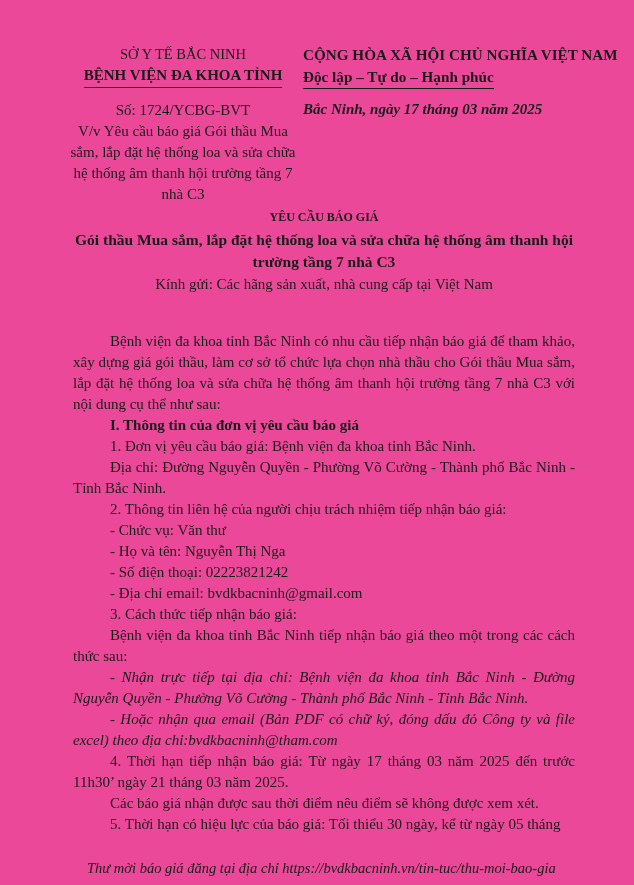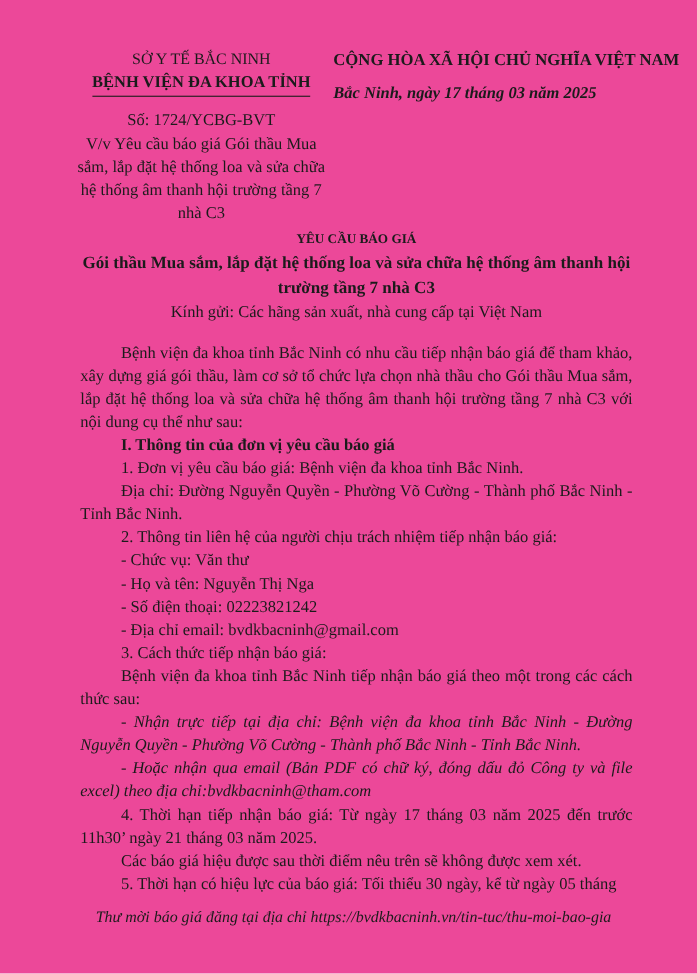--- a/index.html
+++ b/index.html
@@ -27,41 +27,42 @@
   .subject { line-height: 21px; }
   .nation { font-weight: bold; font-size: 15.2px; }
   .motto { font-weight: bold; font-size: 15.2px; margin-top: 1px; }
   .dateline { margin-top: 10px; font-weight: bold; font-style: italic; }
   
   .title-block { text-align: center; margin-top: 1px; }
   .doc-title { font-weight: bold; font-size: 12px; line-height: 22px; }
   .doc-subtitle { font-weight: bold; font-size: 15.5px; line-height: 21.5px; margin-top: 1px; }
   .salutation { margin-top: 2px; }
   
-  .body-text { margin-top: 16px; }
+  .body-text { margin-top: 36px; }
   .body-text p { margin: 0; text-indent: 37px; text-align: justify; }
   .body-text p.b { font-weight: bold; }
   .body-text p.it { font-style: italic; }
   
-  .footer-note { margin-top: 9px; margin-left: 14px; font-style: italic; font-size: 14.5px; line-height: 20px; }
+  .footer-note { margin-top: 23px; margin-left: 14px; font-style: italic; font-size: 14.5px; line-height: 20px; }
 </style>
 </head>
 <body>
 
 <div class="page">
 
   <div class="header">
     <div class="header-left">
       <div class="agency-parent">SỞ Y TẾ BẮC NINH</div>
       <div class="agency-name"><span class="u">BỆNH VIỆN ĐA KHOA TỈNH</span></div>
       <div class="doc-number">Số: 1724/YCBG-BVT</div>
       <div class="subject">V/v Yêu cầu báo giá Gói thầu Mua sắm, lắp đặt hệ thống loa và sửa chữa hệ thống âm thanh hội trường tầng 7 nhà C3</div>
     </div>
     <div class="header-right">
       <div class="nation">CỘNG HÒA XÃ HỘI CHỦ NGHĨA VIỆT NAM</div>
+      <div class="motto"><span class="u">Độc lập – Tự do – Hạnh phúc</span></div>
       <div class="dateline">Bắc Ninh, ngày 17 tháng 03 năm 2025</div>
     </div>
   </div>
 
   <div class="title-block">
     <div class="doc-title">YÊU CẦU BÁO GIÁ</div>
     <div class="doc-subtitle">Gói thầu Mua sắm, lắp đặt hệ thống loa và sửa chữa hệ thống âm thanh hội trường tầng 7 nhà C3</div>
     <div class="salutation">Kính gửi: Các hãng sản xuất, nhà cung cấp tại Việt Nam</div>
   </div>
 
@@ -73,19 +74,19 @@
     <p>2. Thông tin liên hệ của người chịu trách nhiệm tiếp nhận báo giá:</p>
     <p>- Chức vụ: Văn thư</p>
     <p>- Họ và tên: Nguyễn Thị Nga</p>
     <p>- Số điện thoại: 02223821242</p>
     <p>- Địa chỉ email: bvdkbacninh@gmail.com</p>
     <p>3. Cách thức tiếp nhận báo giá:</p>
     <p>Bệnh viện đa khoa tỉnh Bắc Ninh tiếp nhận báo giá theo một trong các cách thức sau:</p>
     <p class="it">- Nhận trực tiếp tại địa chỉ: Bệnh viện đa khoa tỉnh Bắc Ninh - Đường Nguyễn Quyền - Phường Võ Cường - Thành phố Bắc Ninh - Tỉnh Bắc Ninh.</p>
     <p class="it">- Hoặc nhận qua email (Bản PDF có chữ ký, đóng dấu đỏ Công ty và file excel) theo địa chỉ:bvdkbacninh@tham.com</p>
     <p>4. Thời hạn tiếp nhận báo giá: Từ ngày 17 tháng 03 năm 2025 đến trước 11h30’ ngày 21 tháng 03 năm 2025.</p>
-    <p>Các báo giá hiệu được sau thời điểm nêu trên sẽ không được xem xét.</p>
+    <p>Các báo giá nhận được sau thời điểm nêu điểm sẽ không được xem xét.</p>
     <p>5. Thời hạn có hiệu lực của báo giá: Tối thiểu 30 ngày, kể từ ngày 05 tháng</p>
   </div>
 
   <div class="footer-note">Thư mời báo giá đăng tại địa chỉ https://bvdkbacninh.vn/tin-tuc/thu-moi-bao-gia</div>
 
 </div>
 
 </body></html>

